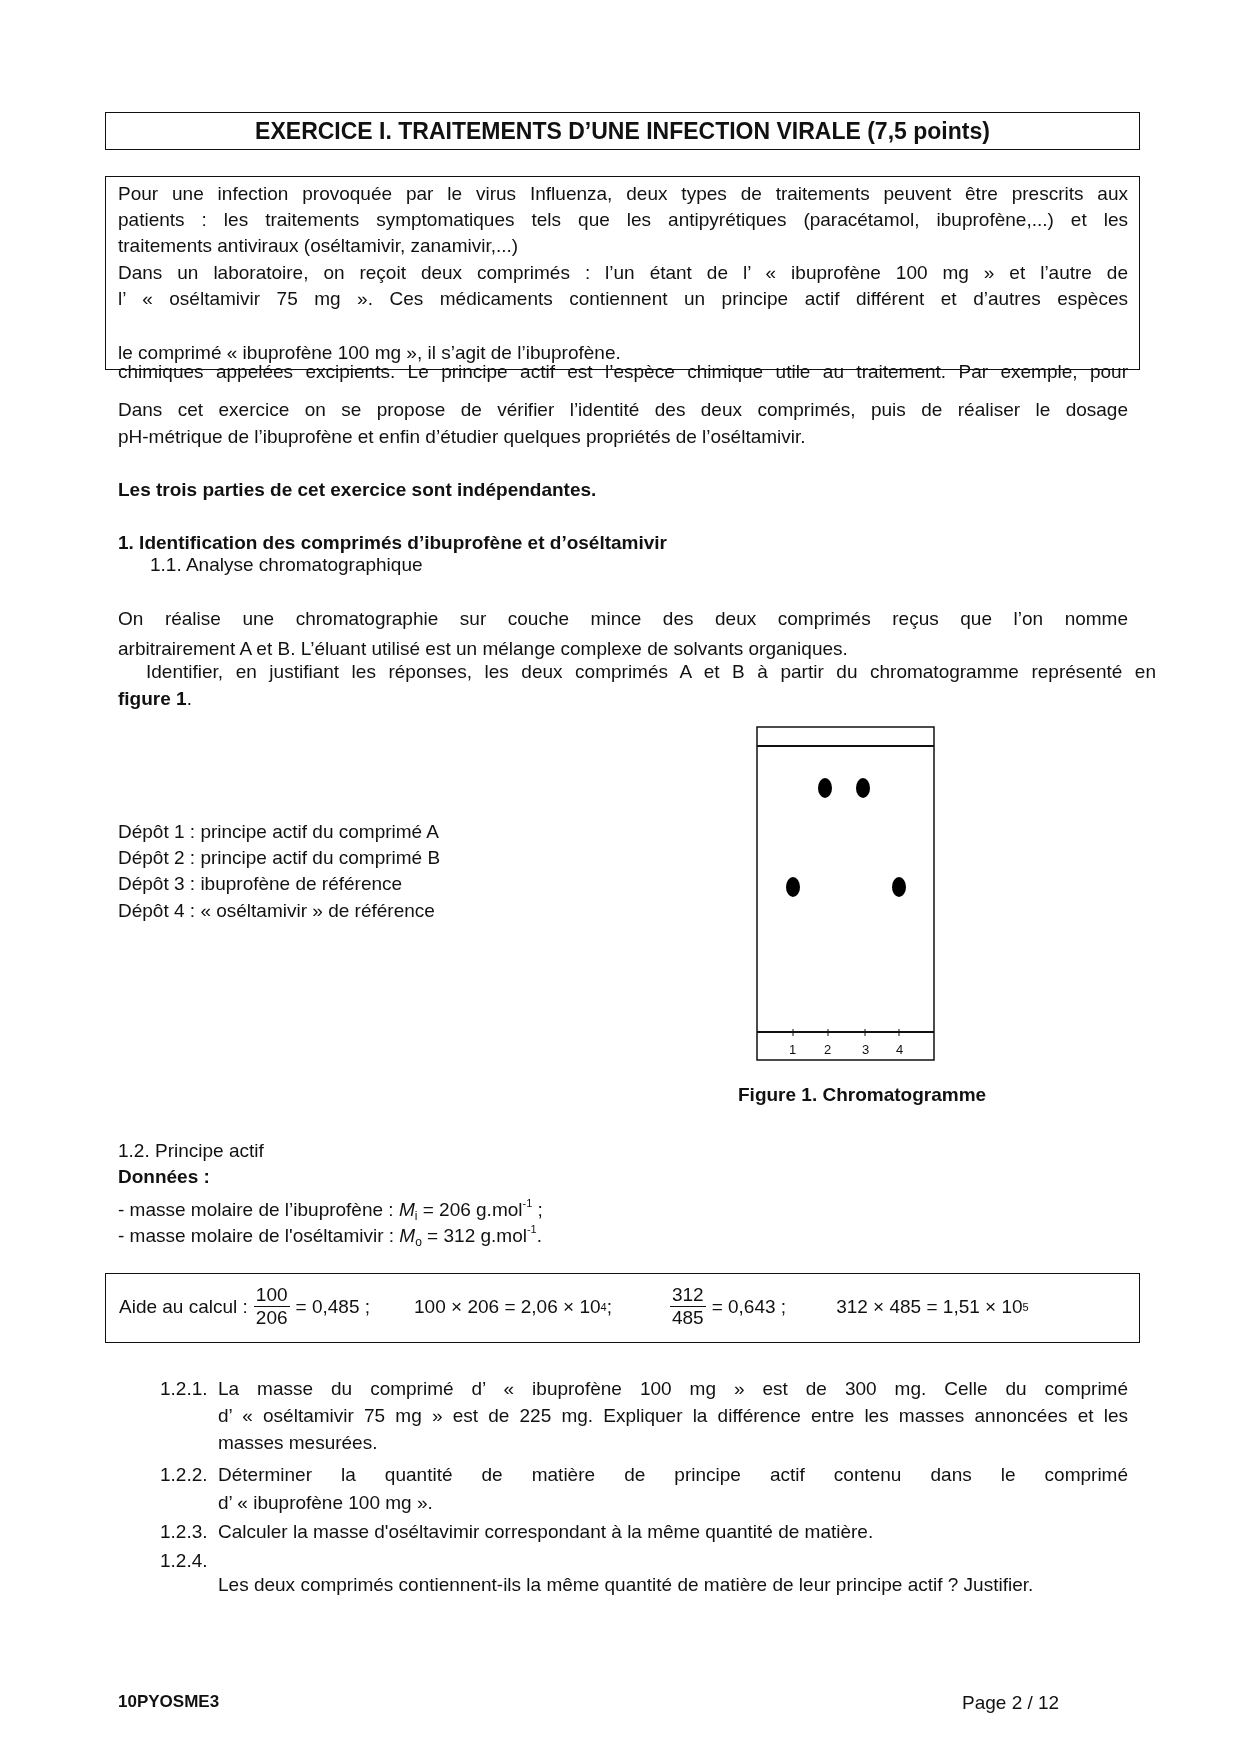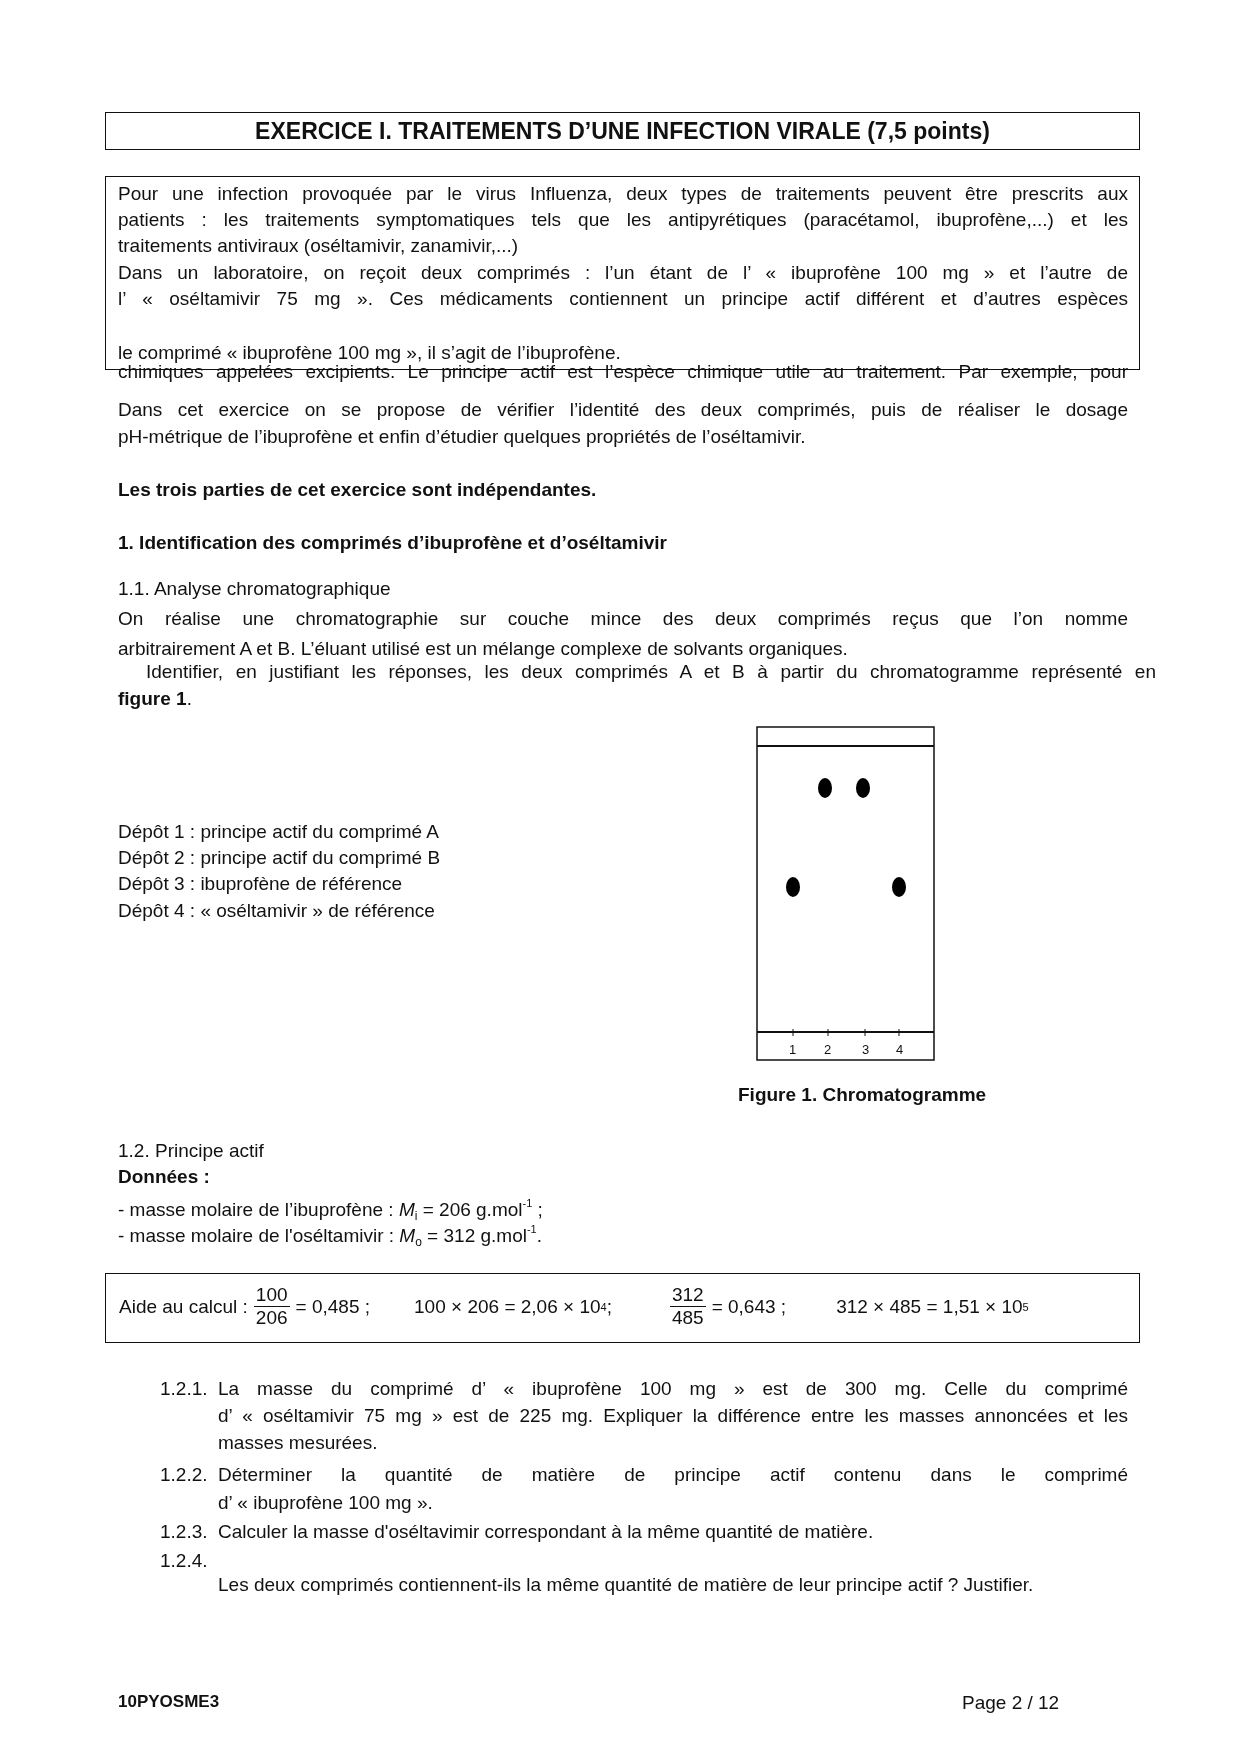--- a/index.html
+++ b/index.html
@@ -44,21 +44,21 @@
 <div class="line just" style="top:313px;margin-top:46px;">chimiques appelées excipients. Le principe actif est l’espèce chimique utile au traitement. Par exemple, pour</div>
 <div class="line" style="top:340px;">le comprimé « ibuprofène 100 mg », il s’agit de l’ibuprofène.</div>
 
 <div class="line just" style="top:397px;">Dans cet exercice on se propose de vérifier l’identité des deux comprimés, puis de réaliser le dosage</div>
 <div class="line" style="top:424px;">pH-métrique de l’ibuprofène et enfin d’étudier quelques propriétés de l’oséltamivir.</div>
 
 <div class="line bold" style="top:477px;">Les trois parties de cet exercice sont indépendantes.</div>
 
 <div class="line bold" style="top:530px;">1. Identification des comprimés d’ibuprofène et d’oséltamivir</div>
 
-<div class="line" style="top:576px;">1.1. Analyse chromatographique</div>
+<div class="line" style="top:552px;margin-left:32px;">1.1. Analyse chromatographique</div>
 <div class="line just" style="top:606px;">On réalise une chromatographie sur couche mince des deux comprimés reçus que l’on nomme</div>
 <div class="line" style="top:636px;">arbitrairement A et B. L’éluant utilisé est un mélange complexe de solvants organiques.</div>
 <div class="line just" style="top:659px;margin-left:28px;">Identifier, en justifiant les réponses, les deux comprimés A et B à partir du chromatogramme représenté en</div>
 <div class="line" style="top:686px;">
   <span class="bold">figure 1</span><span>.</span>
 </div>
 
 <div class="line" style="top:819px;">Dépôt 1 : principe actif du comprimé A</div>
 <div class="line" style="top:845px;">Dépôt 2 : principe actif du comprimé B</div>
 <div class="line" style="top:871px;">Dépôt 3 : ibuprofène de référence</div>

